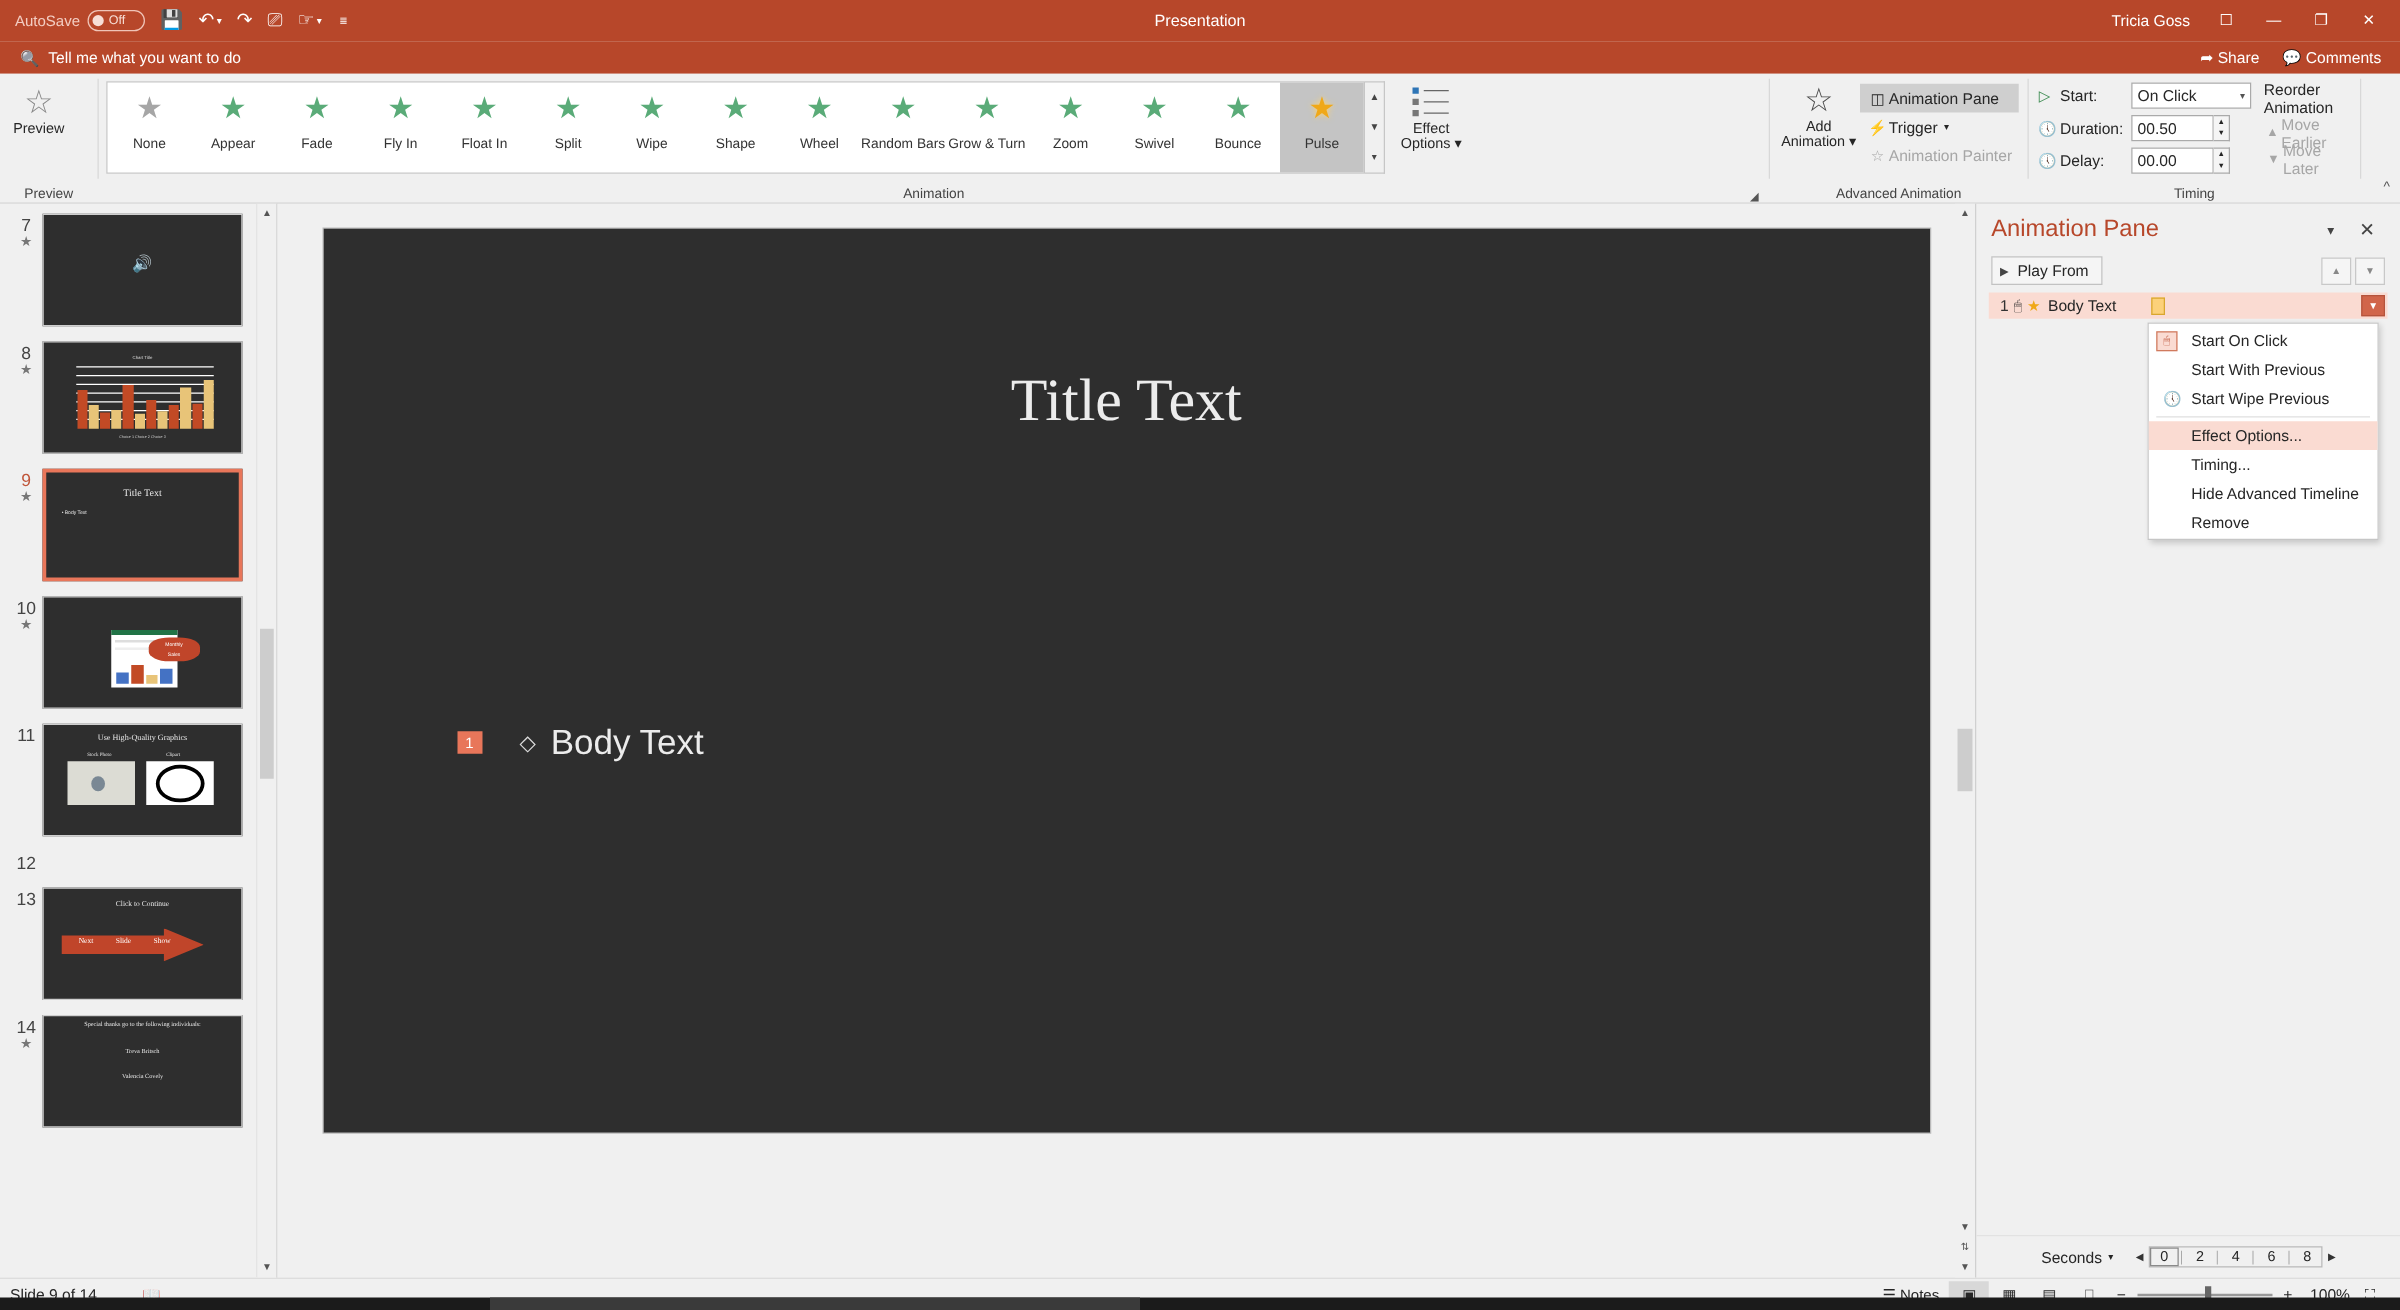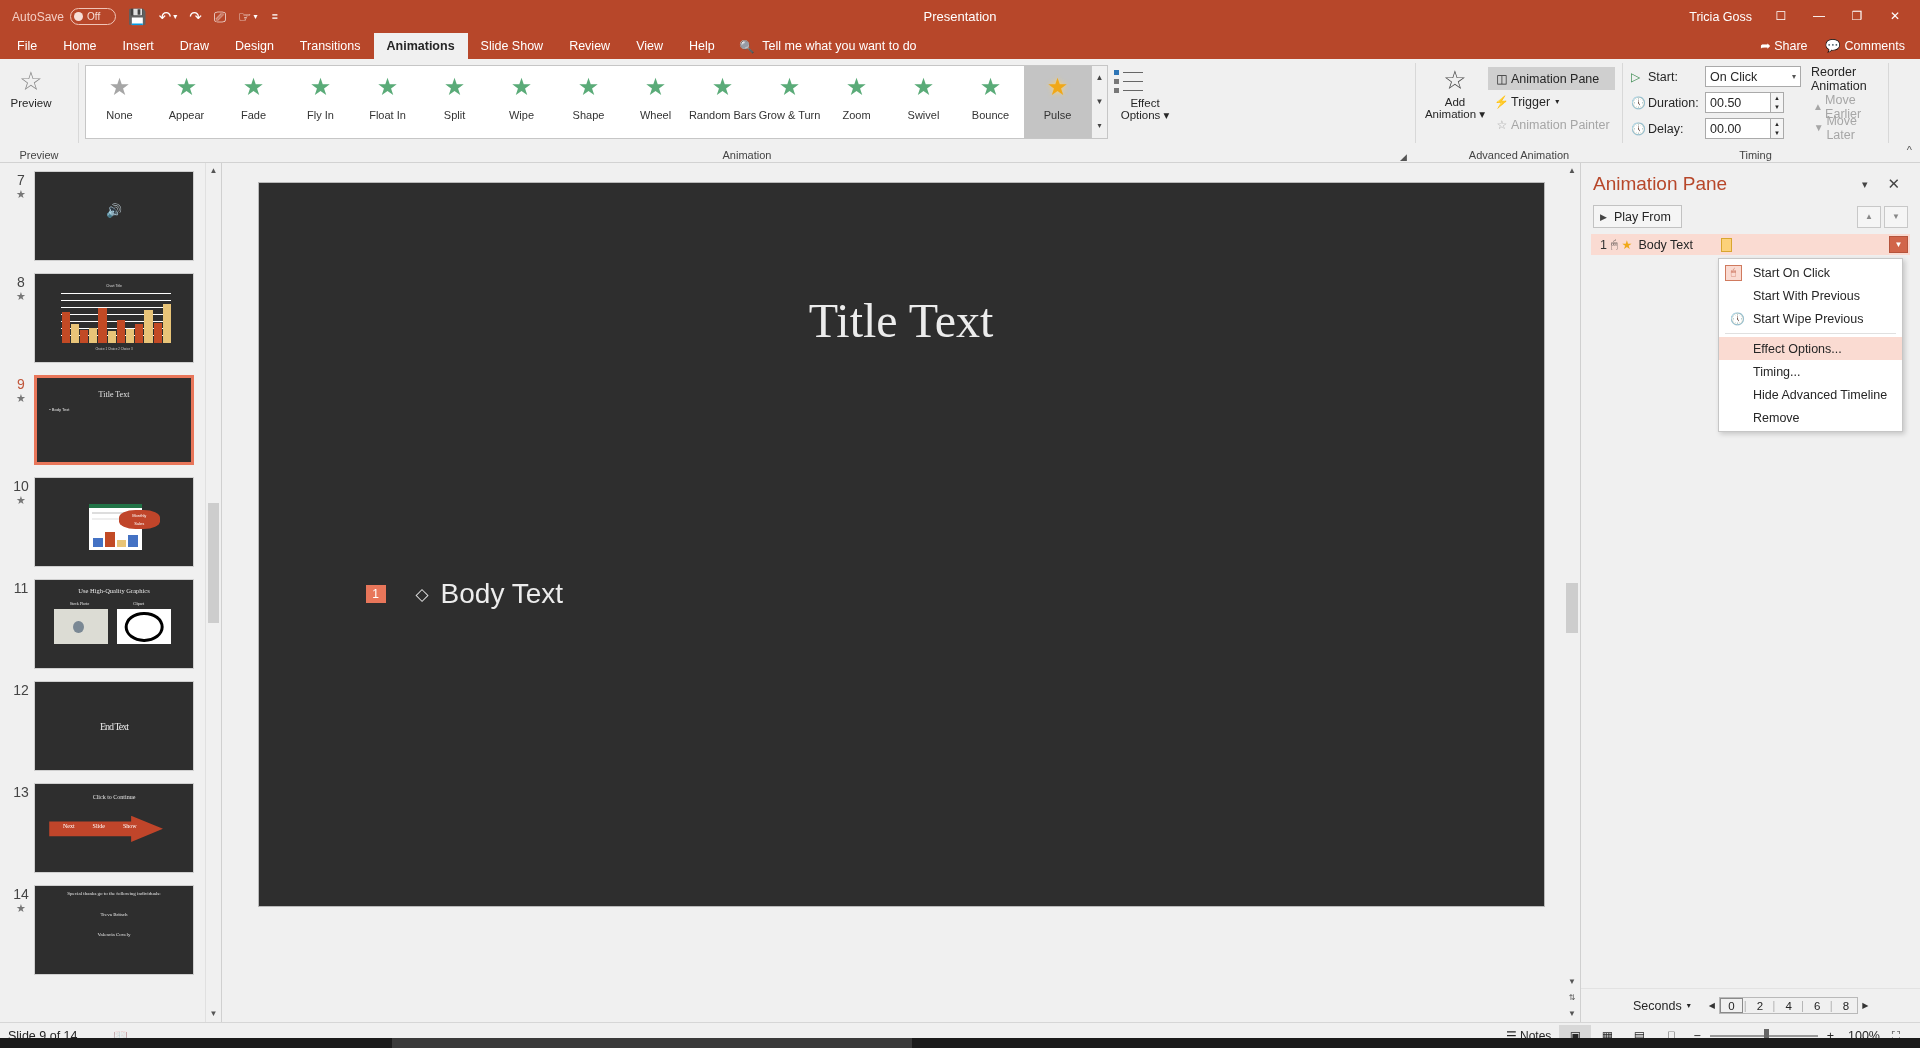--- a/index.html
+++ b/index.html
@@ -77,21 +77,21 @@
   .anim.none-item .star { color:#a6a6a6; }
   .anim.pulse-item .star { color:#f0a818; text-shadow:0 0 5px #ffd36b; }
   .anim .lbl { font-size:11px; margin-top:10px; color:#333; white-space:nowrap; }
   #gal-scroll {
     width:16px; height:74px; margin-top:3px; border:1px solid #c6c6c6; border-left:0;
     background:#f0f0f0; display:flex; flex-direction:column; justify-content:space-between;
   }
   #gal-scroll div { height:24px; font-size:8px; text-align:center; line-height:24px; color:#444; }
   
   #effopt {
-    width:62px; display:flex; flex-direction:column; 
+    width:62px; display:flex; flex-direction:column; align-items:center;
     padding-top:6px; margin-left:6px; cursor:default;
   }
   .eff-glyph { width:30px; height:26px; display:flex; flex-direction:column; justify-content:center; gap:4px;}
   .eff-line { display:flex; align-items:center; gap:4px;}
   .eff-dot { width:5px;height:5px;background:#777; }
   .eff-dot.blue { background:#2e75b6; }
   .eff-bar { width:20px;height:1px;background:#666; }
   
   #advanim { display:flex; padding:4px 6px 0 6px; }
   #addanim {
@@ -323,33 +323,20 @@
   <div id="tb-right">
     <span id="username">Tricia Goss</span>
     <div class="wbtn">☐</div>
     <div class="wbtn">—</div>
     <div class="wbtn">❐</div>
     <div class="wbtn">✕</div>
   </div>
 </div>
 
 <div id="tabstrip">
-  <div id="tabrow">
-      <div class="tab">File</div>
-      <div class="tab">Home</div>
-      <div class="tab">Insert</div>
-      <div class="tab">Draw</div>
-      <div class="tab">Design</div>
-      <div class="tab">Transitions</div>
-      <div class="tab active">Animations</div>
-      <div class="tab">Slide Show</div>
-      <div class="tab">Review</div>
-      <div class="tab">View</div>
-      <div class="tab">Help</div>
-    </div>
   <div id="tellme">
     <span style="margin-right:7px">🔍</span>
     <span>Tell me what you want to do</span>
   </div>
   <div id="tb2-right">
     <div class="tb2btn"><span>➦</span>&nbsp;<span>Share</span></div>
     <div class="tb2btn"><span>💬</span>&nbsp;<span>Comments</span></div>
   </div>
 </div>
 
@@ -637,23 +624,20 @@
             </div>
             <div class="t11-img2">
               <div class="clockring"></div>
             </div>
           </div>
         </div>
         <div class="thumb-row">
           <div class="thumb-meta">
             <div class="thumb-num">12</div>
           </div>
-          <div class="thumb">
-            <div class="tnote t12-art">End Text</div>
-          </div>
         </div>
         <div class="thumb-row">
           <div class="thumb-meta">
             <div class="thumb-num">13</div>
           </div>
           <div class="thumb">
             <div class="tnote t13-title">Click to Continue</div>
             <div class="t13-arrow"></div>
             <div class="t13-words">
               <span>Next</span>

